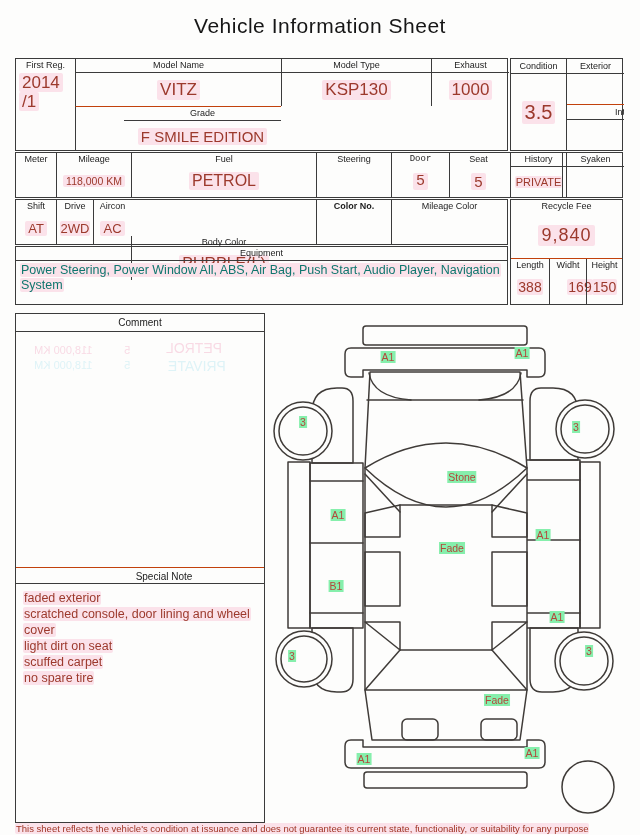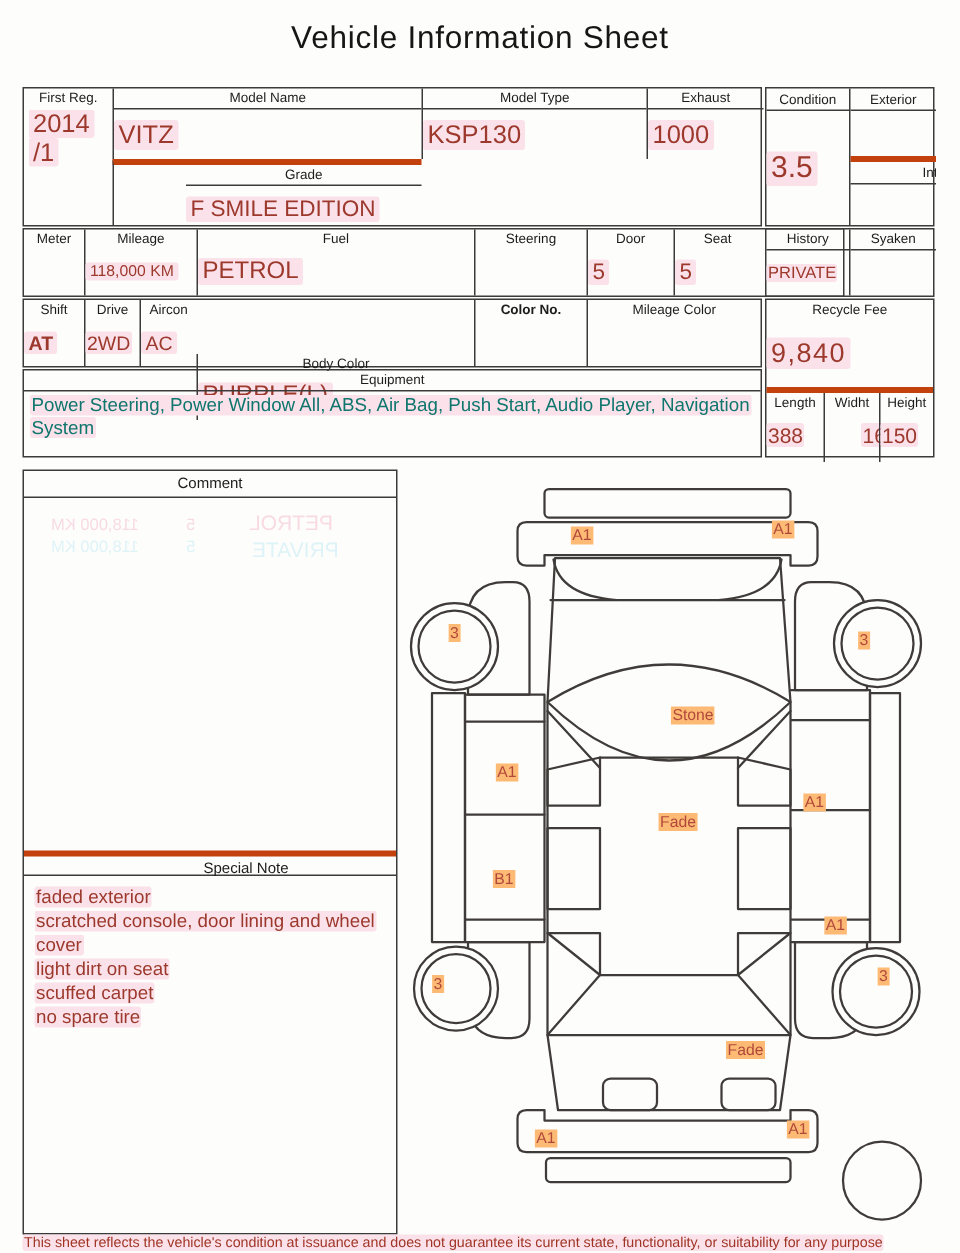--- a/index.html
+++ b/index.html
@@ -5,42 +5,42 @@
   html,body{margin:0;padding:0;}
   body{
     width:640px;height:835px;position:relative;overflow:hidden;
     background:#fdfdfc;font-family:"Liberation Sans","DejaVu Sans",sans-serif;
     -webkit-font-smoothing:antialiased;
   }
   .abs{position:absolute;box-sizing:border-box;}
   .box{border:1px solid #3b3b3b;}
   .cell{position:absolute;box-sizing:border-box;}
   .bl{border-left:1px solid #3b3b3b;}
-  .bt{border-top:4px solid #c2410c;padding-left:48px;}
+  .bt{border-top:1px solid #c2410c;padding-left:48px;}
   .cell-h{
     font-size:9px;color:#1c1c1c;text-align:center;line-height:13px;height:13px;
     white-space:nowrap;overflow:hidden;
   }
   .hdru{border-bottom:1px solid #3b3b3b;}
   .cell-v{
-    display:flex;align-items:center;justify-content:flex-start;
+    display:flex;align-items:center;justify-content:center;
     color:#9c392c;
   }
   .hl{background:#fbe2ea;padding:0 3px;border-radius:2px;box-decoration-break:clone;-webkit-box-decoration-break:clone;}
   #title{width:100%;text-align:center;top:14px;font-size:21px;color:#161616;letter-spacing:.5px;}
   
   .panel-h{font-size:10px;color:#1c1c1c;text-align:center;line-height:17px;height:17px;}
   .note-line{font-size:12.5px;line-height:1.28;color:#9c392c;}
   .ghost{position:absolute;transform:scaleX(-1);opacity:.55;font-size:11px;white-space:nowrap;}
   .g-pink{color:#f5bed2;}
   .g-cyan{color:#c5ebf3;}
   .g-big{font-size:14px;}
   
   .dmg{
-    position:absolute;font-size:10.5px;color:#b2483b;background:#fdba74;
+    position:absolute;font-size:10.5px;color:#b2483b;background:#86efac;
     padding:0 1px;transform:translate(-50%,-50%);white-space:nowrap;line-height:12px;
   }
   #footer{font-size:9.5px;color:#a03526;white-space:nowrap;}
 </style>
 </head>
 <body>
 
 <div id="title" class="abs">Vehicle Information Sheet</div>
 
 <div class="abs box" style="left:15px;top:58px;width:493px;height:93px;">
@@ -92,38 +92,38 @@
     <div class="cell-v" style="height:30px;font-size:16px;">
         <span class="hl">PETROL</span>
       </div>
   </div>
   <div class="cell bl" style="left:300px;top:0;width:75px;height:44px;">
     <div class="cell-h">Steering</div>
     <div class="cell-v" style="height:30px;">
         <span></span>
       </div>
   </div>
-  <div class="cell bl" style="left:375px;top:0;width:58px;height:44px;">
+  <div class="cell bl" style="left:375px;top:0;width:58px;height:44px;font-family:Liberation Mono, monospace;">
     <div class="cell-h">Door</div>
     <div class="cell-v" style="height:30px;font-size:15px;">
         <span class="hl">5</span>
       </div>
   </div>
   <div class="cell bl" style="left:433px;top:0;width:58px;height:44px;">
     <div class="cell-h">Seat</div>
     <div class="cell-v" style="height:30px;font-size:15px;">
         <span class="hl">5</span>
       </div>
   </div>
 </div>
 
 <div class="abs box" style="left:15px;top:199px;width:493px;height:46px;">
   <div class="cell" style="left:0;top:0;width:40px;height:44px;">
     <div class="cell-h">Shift</div>
-    <div class="cell-v" style="height:30px;font-size:13px;font-weight:bold;">
+    <div class="cell-v" style="height:30px;font-size:13px;">
         <span class="hl">AT</span>
       </div>
   </div>
   <div class="cell bl" style="left:40px;top:0;width:37px;height:44px;">
     <div class="cell-h">Drive</div>
     <div class="cell-v" style="height:30px;font-size:13px;">
         <span class="hl" style="padding:0 1px;">2WD</span>
       </div>
   </div>
   <div class="cell bl" style="left:77px;top:0;width:38px;height:44px;">

